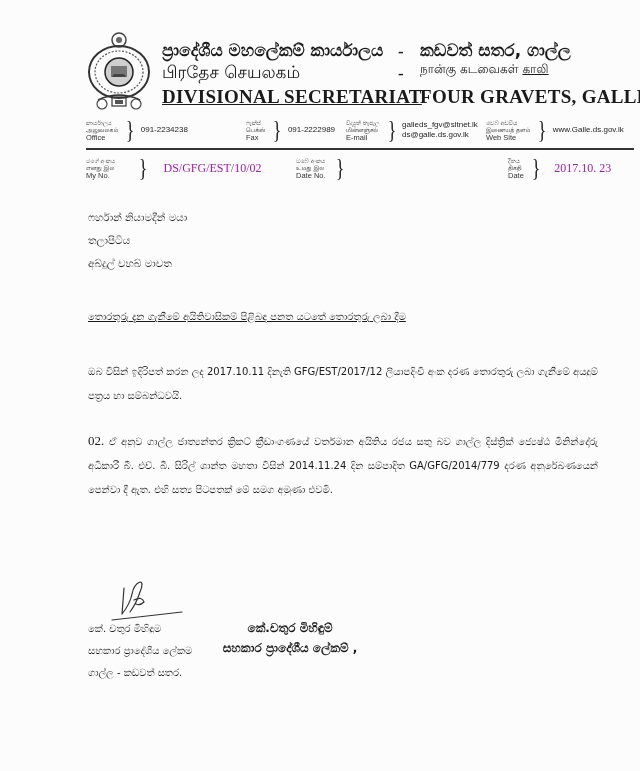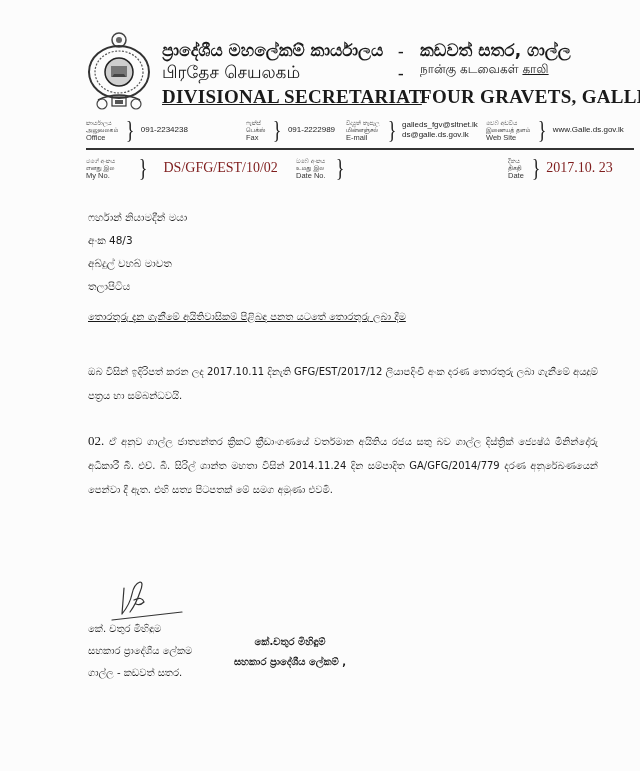--- a/index.html
+++ b/index.html
@@ -27,35 +27,35 @@
     .contact-row { position: absolute; left: 86px; top: 117px; width: 548px; height: 28px; }
     .rule { position: absolute; left: 86px; top: 148px; width: 548px; height: 2px; background: #333; }
     .cblock { position: absolute; top: 0; display: flex; align-items: center; }
     .clabels { font-family: "DejaVu Sans", sans-serif; font-size: 6px; line-height: 7.5px; color: #333; }
     .clabels .en { font-family: "Liberation Sans", sans-serif; font-size: 7.5px; }
     .brace { font-family: "Liberation Serif", serif; font-size: 26px; line-height: 26px; margin: 0 4px 0 6px; color: #222; transform: scaleX(0.7); }
     .cval { font-family: "Liberation Sans", sans-serif; font-size: 8px; line-height: 10px; color: #222; }
 
     
     .ref-row { position: absolute; left: 86px; top: 153px; width: 548px; height: 30px; }
-    .refval { font-family: "Liberation Serif", serif; font-size: 14px; color: #7f1d1d; }
+    .refval { font-family: "Liberation Serif", serif; font-size: 12px; color: #a21caf; }
 
     
     .address { position: absolute; left: 88px; top: 206px; font-family: "DejaVu Sans", sans-serif; font-size: 10.5px; line-height: 23px; }
     .subject { position: absolute; left: 88px; top: 311px; font-family: "DejaVu Sans", sans-serif; font-size: 10px; text-decoration: underline; white-space: nowrap; }
 
     .para { position: absolute; left: 88px; width: 510px; font-family: "DejaVu Sans", sans-serif; font-size: 10px; line-height: 24px; text-align: justify; }
     .para .num { font-family: "Liberation Serif", serif; font-size: 13px; }
     .p1 { top: 360px; }
     .p2 { top: 429px; }
 
     
     .sig-mark { position: absolute; left: 110px; top: 574px; width: 80px; height: 50px; }
     .sig-left { position: absolute; left: 88px; top: 618px; font-family: "DejaVu Sans", sans-serif; font-size: 10px; line-height: 22px; }
-    .stamp { position: absolute; left: 215px; top: 632px; width: 150px; text-align: center; font-family: "DejaVu Sans", sans-serif; font-size: 10px; font-weight: bold; line-height: 20px; }
+    .stamp { position: absolute; left: 215px; top: 618px; width: 150px; text-align: center; font-family: "DejaVu Sans", sans-serif; font-size: 12px; font-weight: bold; line-height: 20px; }
   </style>
 </head>
 <body>
 
 <div class="page">
 
   <svg class="emblem" viewBox="0 0 70 82">
     <circle cx="35" cy="10" r="7" fill="none" stroke="#444" stroke-width="1.5"></circle>
     <circle cx="35" cy="10" r="3" fill="#666"></circle>
     <ellipse cx="35" cy="42" rx="30" ry="26" fill="none" stroke="#333" stroke-width="2"></ellipse>
@@ -147,29 +147,28 @@
       <span class="brace" style="margin-left:8px;">}</span>
       <span class="refval"></span>
     </div>
     <div class="cblock" style="left:422px; top:2px;align-items:center;">
       <div class="clabels">
         <div>දිනය</div>
         <div>திகதி</div>
         <div class="en">Date</div>
       </div>
       <span class="brace">}</span>
-      <span class="refval" style="margin-left:0;">2017.10. 23</span>
+      <span class="refval" style="margin-left:8px;">2017.10. 23</span>
     </div>
   </div>
 
   <div class="address">
     <div>ෆර්හාන් නියාමදීන් මයා</div>
-    <div>අංක 48/3</div>
+    <div>තලාපිටිය</div>
     <div>අබ්දුල් වහබ් මාවත</div>
-    <div>තලාපිටිය</div>
   </div>
 
   <div class="subject">තොරතුරු දැන ගැනීමේ අයිතිවාසිකම් පිළිබඳ පනත යටතේ තොරතුරු ලබා දීම</div>
 
   <div class="para p1">ඔබ විසින් ඉදිරිපත් කරන ලද 2017.10.11 දිනැති GFG/EST/2017/12 ලියාපදිංචි අංක දරණ තොරතුරු ලබා ගැනීමේ අයදුම් පත්‍රය හා සම්බන්ධවයි.</div>
   <div class="para p2">
     <span class="num">02.</span>
     <span>ඒ අනුව ගාල්ල ජාත්‍යන්තර ක්‍රිකට් ක්‍රීඩාංගණයේ වර්තමාන අයිතිය රජය සතු බව ගාල්ල දිස්ත්‍රික් ජ්‍යෙෂ්ඨ මිනින්දෝරු අධිකාරී බී. එච්. බී. සිරිල් ශාන්ත මහතා විසින් 2014.11.24 දින සම්පාදිත GA/GFG/2014/779 දරණ අනුරේඛණයෙන් පෙන්වා දී ඇත. එහි සත්‍ය පිටපතක් මේ සමග අමුණා එවමි.</span>
   </div>
 

